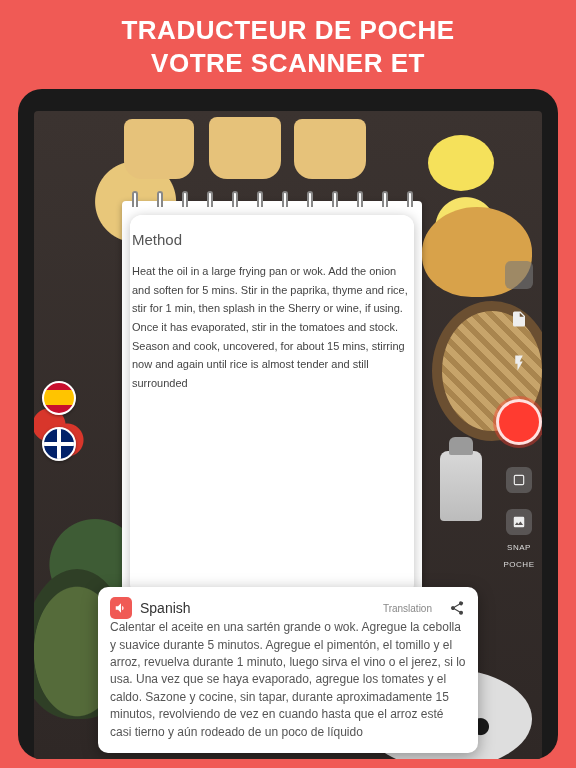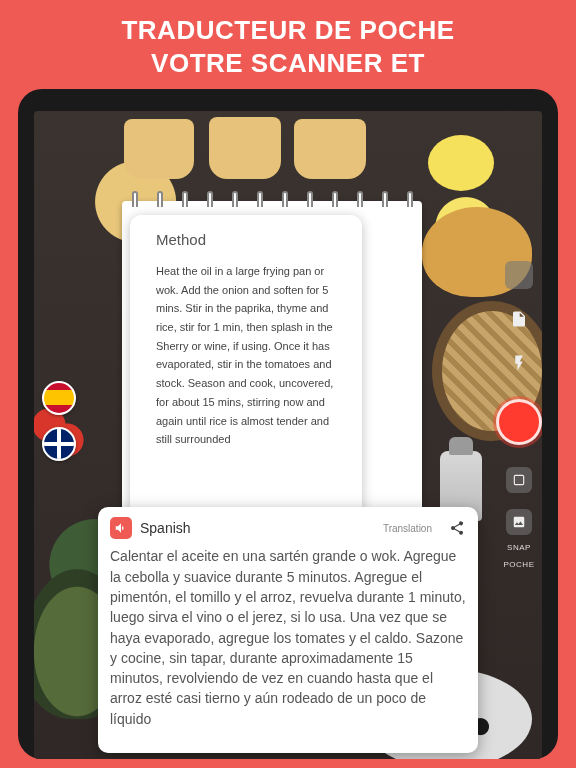--- a/index.html
+++ b/index.html
@@ -35,21 +35,21 @@
   }
   .tomatoes{ position:absolute; top:290px; left:-6px; width:60px; height:60px; background:
      radial-gradient(circle at 35% 40%, #d8362b 0 16px, transparent 17px),
      radial-gradient(circle at 65% 65%, #d8362b 0 16px, transparent 17px);
   }
   .avocado{ position:absolute; bottom:40px; left:-12px; width:110px; height:150px; background:radial-gradient(ellipse at 50% 55%, #556b3a 0 55%, #2f3f26 56% 100%); border-radius:50% 50% 45% 45% / 60% 60% 40% 40%; }
 
   .notebook { position:absolute; top:90px; left:88px; width:300px; height:440px; background:#fff; border-radius:4px; box-shadow:0 2px 6px rgba(0,0,0,.3); }
   .notebook .spiral{ position:absolute; top:-10px; left:0; right:0; height:18px; display:flex; justify-content:space-around;}
   .notebook .spiral span{ width:6px; height:16px; border:2px solid #888; border-bottom:none; border-radius:6px 6px 0 0; background:#fff;}
-  .scan-card { position:absolute; top:104px; left:96px; width:232px; height:380px; background:rgba(255,255,255,.96); border-radius:12px; box-shadow:0 2px 12px rgba(0,0,0,.25); padding:16px 26px; }
+  .scan-card { position:absolute; top:104px; left:96px; width:284px; height:380px; background:rgba(255,255,255,.96); border-radius:12px; box-shadow:0 2px 12px rgba(0,0,0,.25); padding:16px 2px; }
   .scan-card h4{ font-size:15px; color:#555; font-weight:500; margin-bottom:14px;}
   .scan-card p{ font-size:11px; color:#444; line-height:1.7; font-weight:400;}
 
   .flag { position:absolute; width:34px; height:34px; border-radius:50%; border:2px solid #fff; box-shadow:0 1px 3px rgba(0,0,0,.4);}
   .flag-es{ top:270px; left:8px; background:linear-gradient(#c8102e 0 25%, #ffc400 25% 75%, #c8102e 75% 100%);}
   .flag-en{ top:316px; left:8px; background:
      linear-gradient(45deg, transparent 45%, #c8102e 45% 55%, transparent 55%),
      linear-gradient(-45deg, transparent 45%, #c8102e 45% 55%, transparent 55%),
      linear-gradient(#fff 0 40%, #c8102e 40% 60%, #fff 60% 100%),
      #012169;
@@ -65,30 +65,30 @@
        linear-gradient(90deg, transparent 46%, #c8102e 46% 54%, transparent 54%);
   }
 
   .side-controls { position:absolute; top:150px; right:6px; width:34px; display:flex; flex-direction:column; align-items:center; gap:16px; }
   .side-btn { width:28px; height:28px; border-radius:6px; background:rgba(120,120,120,.6); display:flex; align-items:center; justify-content:center; color:#fff; font-size:14px;}
   .side-btn.plain{ background:transparent; color:#ddd; font-size:18px;}
   .shutter{ width:46px; height:46px; border-radius:50%; background:#ff3b30; border:3px solid rgba(255,255,255,.85); box-shadow:0 0 0 3px rgba(255,59,48,.4); margin:6px 0;}
   .side-sq{ width:26px; height:26px; border-radius:6px; background:rgba(120,120,120,.55); display:flex; align-items:center; justify-content:center; color:#eee;}
   .mode-label{ font-size:8px; color:#ddd; letter-spacing:.5px; margin-top:-8px;}
 
-  .translation-card{ position:absolute; left:64px; right:64px; bottom:6px; background:#fff; border-radius:10px; box-shadow:0 4px 16px rgba(0,0,0,.35); padding:10px 12px 24px; }
+  .translation-card{ position:absolute; left:64px; right:64px; bottom:6px; background:#fff; border-radius:10px; box-shadow:0 4px 16px rgba(0,0,0,.35); padding:10px 12px 12px; }
   .tc-head{ display:flex; align-items:center; gap:8px; }
   .tc-icon{ width:22px; height:22px; border-radius:5px; background:#f05a55; display:flex; align-items:center; justify-content:center;}
   .tc-icon svg{ width:14px; height:14px; fill:#fff;}
   .tc-lang{ font-size:14px; color:#333; font-weight:500; flex:1;}
   .tc-trans{ font-size:10px; color:#888;}
   .tc-share{ width:18px; height:18px; display:flex; align-items:center; justify-content:center; margin-left:8px;}
   .tc-share svg{ width:16px; height:16px; fill:#444;}
   .tc-title{ font-size:11px; color:#555; margin:8px 0 2px;}
-  .tc-body{ font-size:14px; line-height:1.45; color:#555;margin-top:7px;}
+  .tc-body{ font-size:12px; line-height:1.45; color:#555;}
 
   svg{ display:block; }
 </style>
 </head>
 <body>
 
 <div class="page">
   <div class="headline">
     <div>TRADUCTEUR DE POCHE</div>
     <div>VOTRE SCANNER ET</div>

